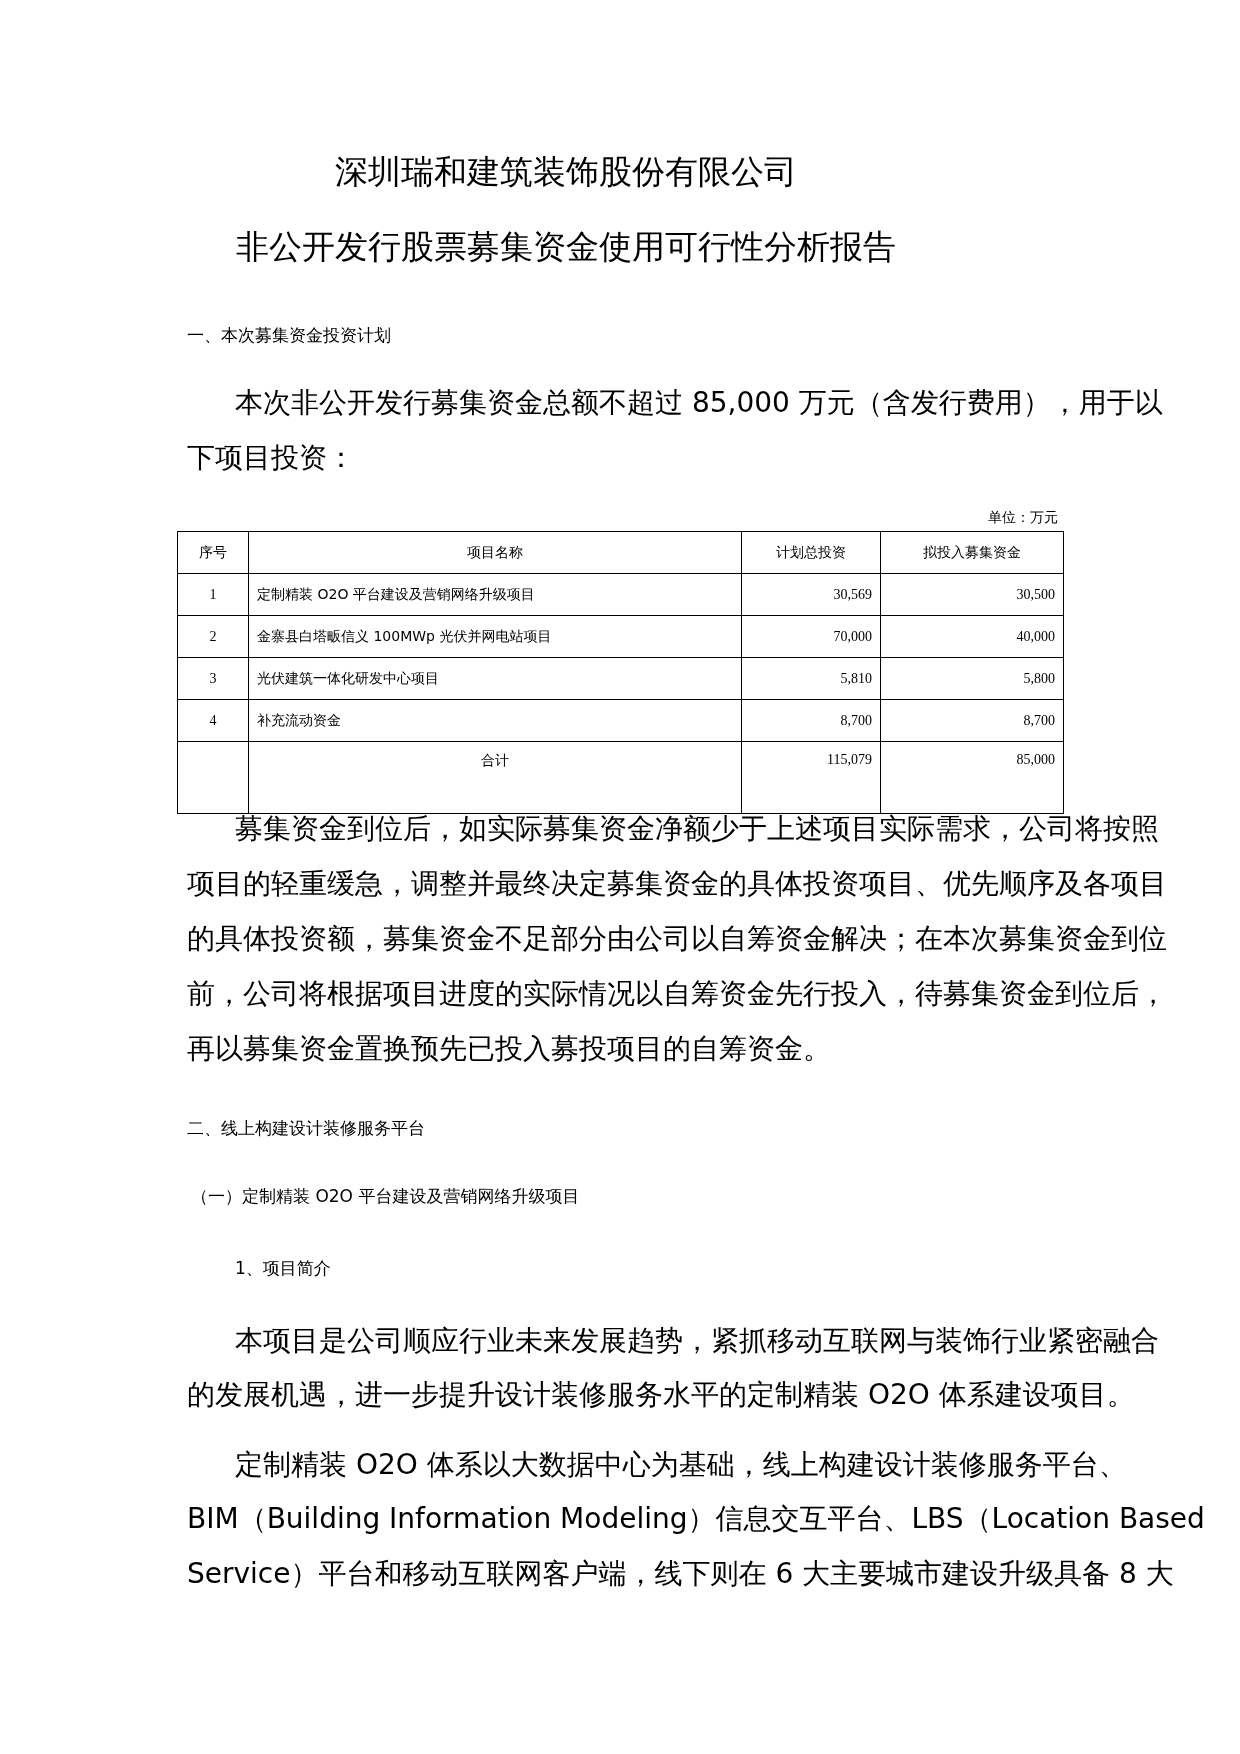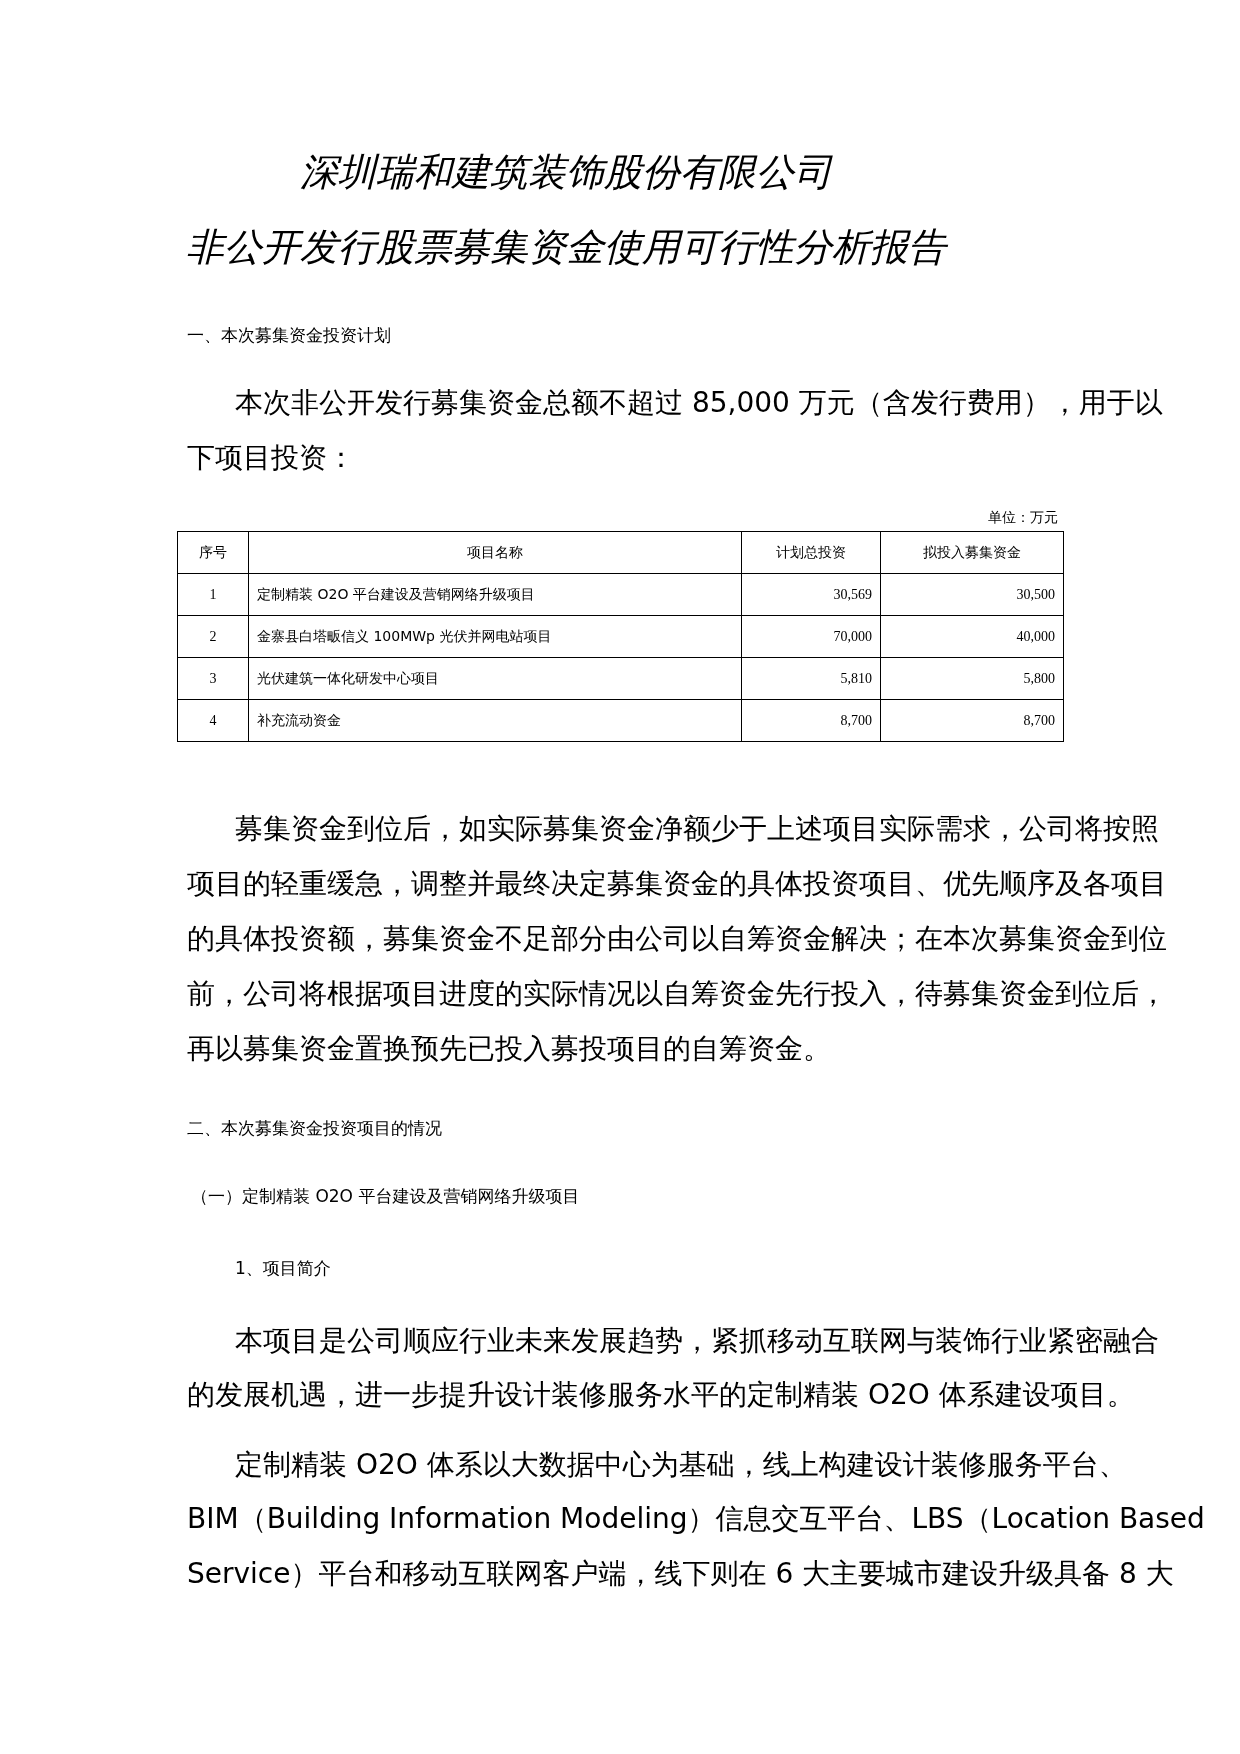--- a/index.html
+++ b/index.html
@@ -1,19 +1,19 @@
 <!DOCTYPE html>
 <html><head>
 <meta charset="utf-8">
 <style>
   html, body { margin: 0; padding: 0; background: #ffffff; }
   body { width: 1240px; height: 1754px; position: relative; overflow: hidden;
          font-family: "DejaVu Sans", "Liberation Sans", sans-serif; color: #000; }
   .abs { position: absolute; white-space: nowrap; }
-  .title { left: 0; width: 1132px; text-align: center; font-size: 38px; line-height: 40px; font-style: italic; }
+  .title { left: 0; width: 1132px; text-align: center; font-size: 33px; line-height: 40px; }
   .h { left: 187px; font-size: 17px; line-height: 32px; }
   .p { left: 187px; width: 877px; font-size: 28px; line-height: 32px; }
   .unit { right: 182px; font-size: 14px; line-height: 30px; margin-left: 32px; }
   table.inv { position: absolute; left: 177px; top: 531px; width: 887px;
               border-collapse: collapse; font-size: 14px; }
   table.inv td, table.inv th { border: 1.5px solid #000; padding: 0 8px; font-weight: normal; }
   table.inv th { height: 41px; text-align: center; }
   table.inv td { height: 41px; }
   table.inv tr.total td { height: 61px; vertical-align: top; padding-top: 10px; }
   .c-no { width: 54px; text-align: center; font-family: "Liberation Serif", serif; }
@@ -65,32 +65,38 @@
       <td class="c-name">光伏建筑一体化研发中心项目</td>
       <td class="c-num">5,810</td>
       <td class="c-num">5,800</td>
     </tr>
     <tr>
       <td class="c-no">4</td>
       <td class="c-name">补充流动资金</td>
       <td class="c-num">8,700</td>
       <td class="c-num">8,700</td>
     </tr>
+    <tr class="total">
+      <td class="c-no"></td>
+      <td class="c-name center">合计</td>
+      <td class="c-num">115,079</td>
+      <td class="c-num">85,000</td>
+    </tr>
   </tbody>
 </table>
 
 <div>
   <div class="abs p" style="top:813px; padding-left:48px; width:829px;">募集资金到位后，如实际募集资金净额少于上述项目实际需求，公司将按照</div>
   <div class="abs p" style="top:868px;">项目的轻重缓急，调整并最终决定募集资金的具体投资项目、优先顺序及各项目</div>
   <div class="abs p" style="top:923px;">的具体投资额，募集资金不足部分由公司以自筹资金解决；在本次募集资金到位</div>
   <div class="abs p" style="top:978px;">前，公司将根据项目进度的实际情况以自筹资金先行投入，待募集资金到位后，</div>
   <div class="abs p" style="top:1033px;">再以募集资金置换预先已投入募投项目的自筹资金。</div>
 </div>
 
-<div class="abs h" style="top:1112px;">二、本次募集资金投资项目的情况</div>
+<div class="abs h" style="top:1112px;">二、线上构建设计装修服务平台</div>
 <div class="abs h" style="top:1180px; left:191px;">（一）定制精装 O2O 平台建设及营销网络升级项目</div>
 <div class="abs h" style="top:1252px; left:235px;">1、项目简介</div>
 
 <div>
   <div class="abs p" style="top:1325px; padding-left:48px; width:829px;">本项目是公司顺应行业未来发展趋势，紧抓移动互联网与装饰行业紧密融合</div>
   <div class="abs p" style="top:1379px;">的发展机遇，进一步提升设计装修服务水平的定制精装 O2O 体系建设项目。</div>
 </div>
 
 <div>
   <div class="abs p" style="top:1449px; padding-left:48px; width:829px;">定制精装 O2O 体系以大数据中心为基础，线上构建设计装修服务平台、</div>

